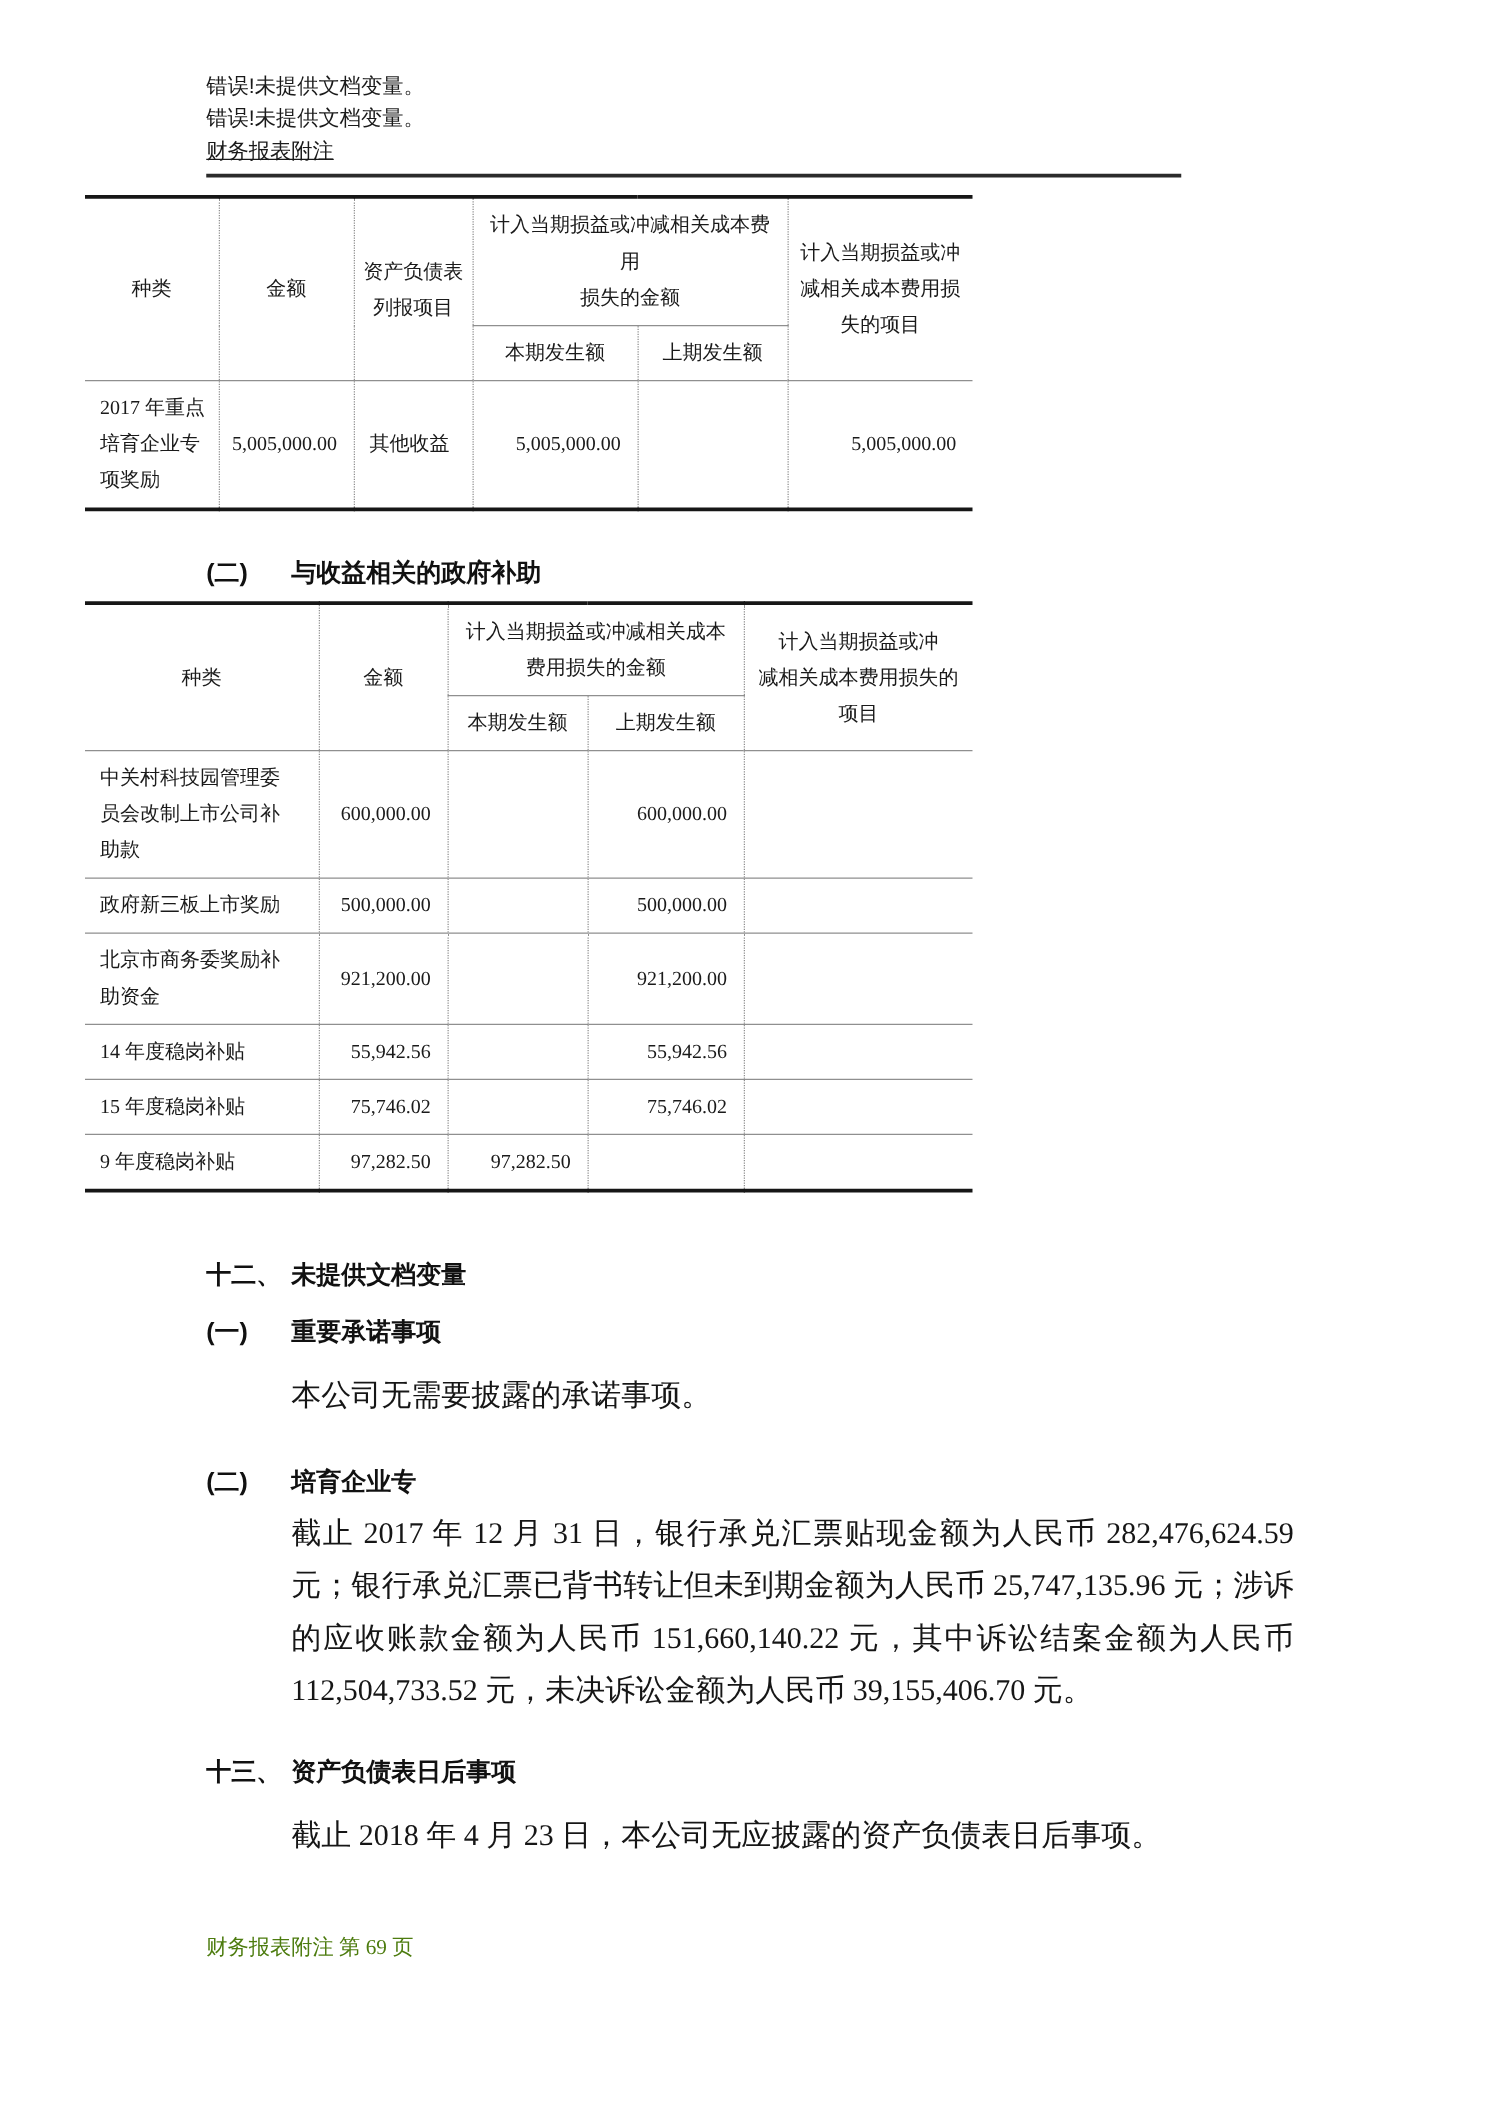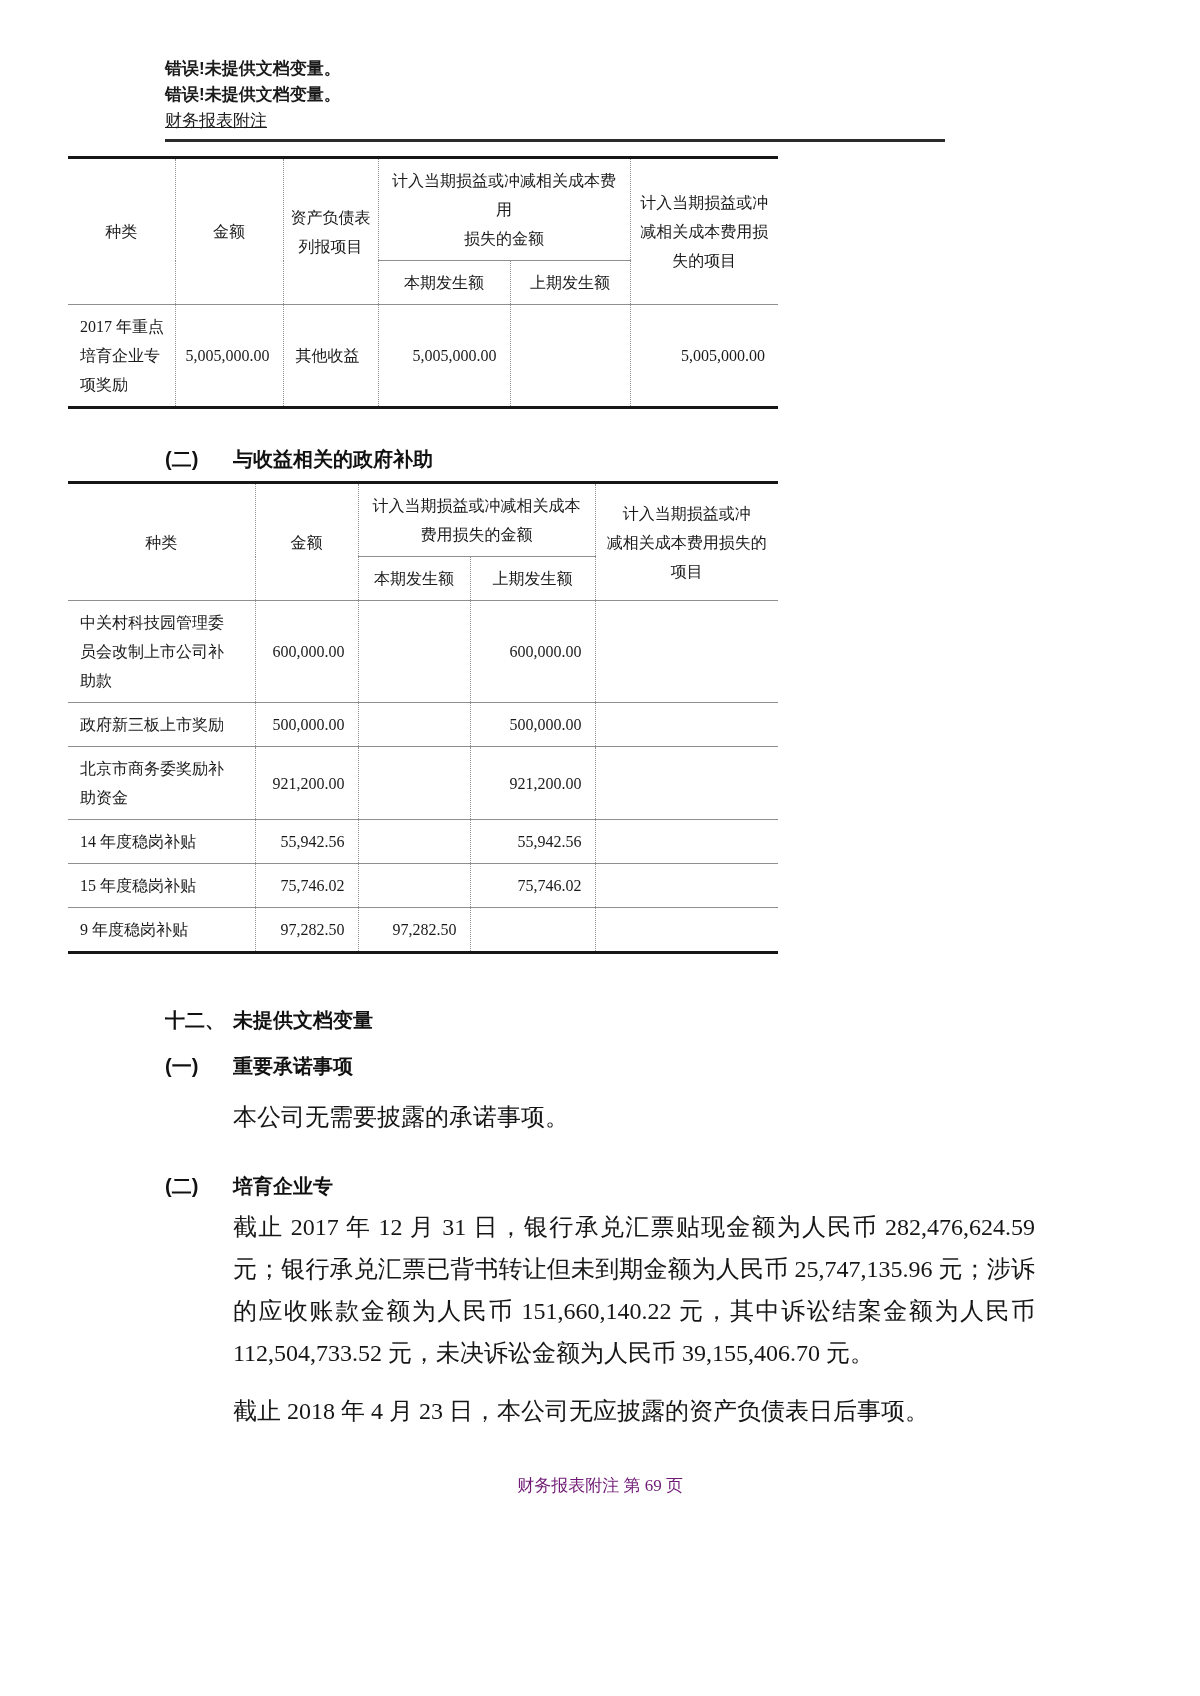--- a/index.html
+++ b/index.html
@@ -6,21 +6,21 @@
   body {
     width:1200px; height:1696px; background:#ffffff; color:#1a1a1a;
     font-family:"Liberation Serif","DejaVu Serif",serif;
   }
   .page { position:relative; width:1200px; height:1696px; overflow:hidden; }
 
   
   .doc-header { padding-top:56px; margin-left:165px; width:780px; }
   .hdr-bold {
     font-family:"Liberation Sans","DejaVu Sans",sans-serif;
-    font-weight:bold; font-size:17px; line-height:26px;
+    font-weight:normal; font-size:17px; line-height:26px;
   }
   .hdr-normal { font-size:17px; line-height:26px;text-decoration:underline; }
   .hdr-rule { margin-top:5px; border-bottom:3px solid #2b2b2b; height:0; }
 
   
   table.fin-table {
     border-collapse:collapse; table-layout:fixed; width:710px;
     margin-left:68px; font-size:16px;
     border-top:3px solid #161616; border-bottom:3px solid #161616;
   }
@@ -53,22 +53,22 @@
 
   .body-text {
     margin:16px 0 0 233px; width:802px;
     font-size:24px; line-height:42px; text-align:justify; color:#161616;
   }
   .body-text.tight { margin-top:6px; }
   .body-text.single { text-align:left; }
 
   
   .page-footer {
-    position:absolute; top:1474px; left:165px; width:870px;
-    text-align:center; font-size:17px; color:#701a75;
+    position:absolute; top:1546px; left:165px; width:870px;
+    text-align:left; font-size:17px; color:#4d7c0f;
   }
 </style>
 </head>
 <body>
 
 <div class="page">
 
   <div class="doc-header">
     <div class="hdr-bold">错误!未提供文档变量。</div>
     <div class="hdr-bold">错误!未提供文档变量。</div>
@@ -203,17 +203,21 @@
     <span class="sec-title">重要承诺事项</span>
   </div>
   <p class="body-text single">本公司无需要披露的承诺事项。</p>
 
   <div class="sec-heading mt-12-2">
     <span class="sec-num">(二)</span>
     <span class="sec-title">培育企业专</span>
   </div>
   <p class="body-text tight">截止 2017 年 12 月 31 日，银行承兑汇票贴现金额为人民币 282,476,624.59 元；银行承兑汇票已背书转让但未到期金额为人民币 25,747,135.96 元；涉诉的应收账款金额为人民币 151,660,140.22 元，其中诉讼结案金额为人民币 112,504,733.52 元，未决诉讼金额为人民币 39,155,406.70 元。</p>
 
+  <div class="sec-heading mt-13">
+    <span class="sec-num">十三、</span>
+    <span class="sec-title">资产负债表日后事项</span>
+  </div>
   <p class="body-text single">截止 2018 年 4 月 23 日，本公司无应披露的资产负债表日后事项。</p>
 
   <div class="page-footer">财务报表附注 第 69 页</div>
 
 </div>
 
 </body></html>

